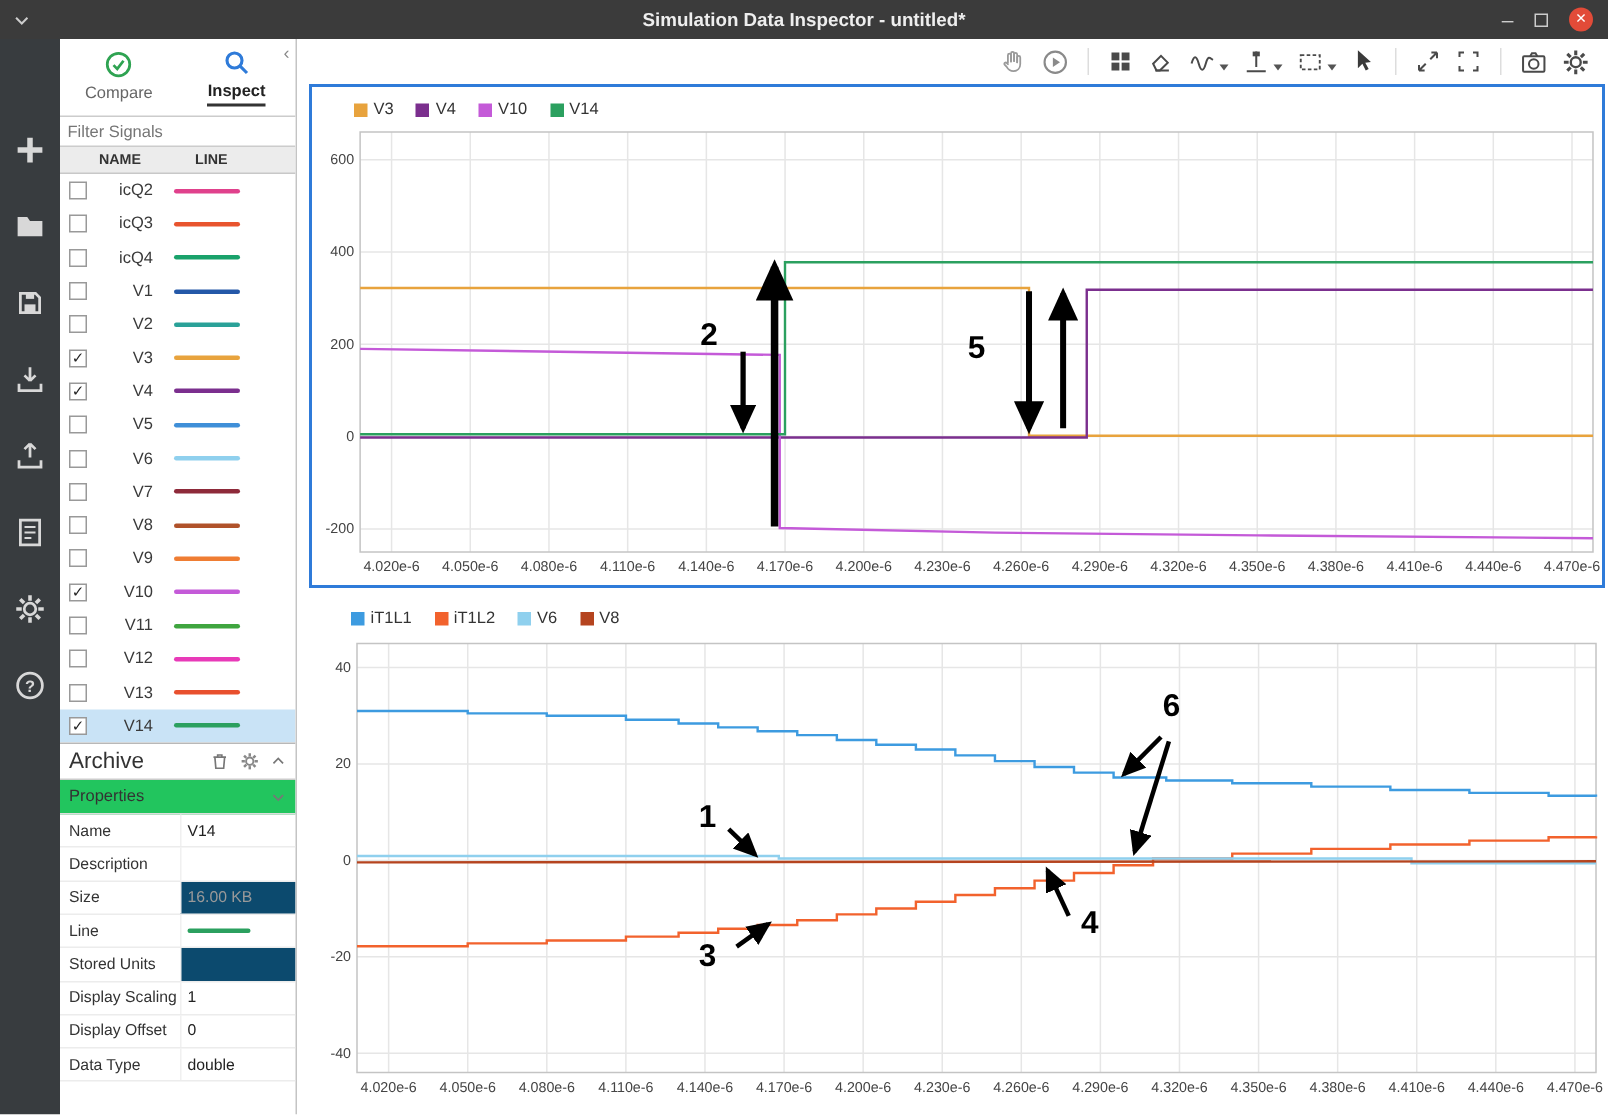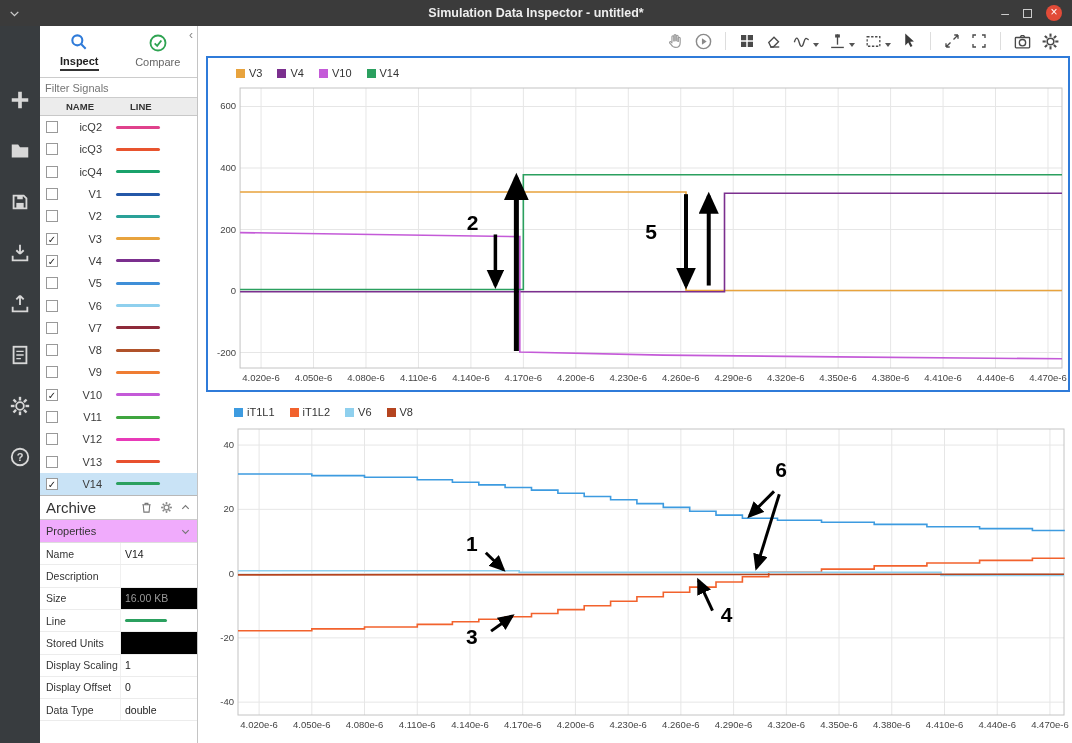--- a/index.html
+++ b/index.html
@@ -42,28 +42,28 @@
   #sig-list { overflow:hidden; }
   .sig-row { display:flex; align-items:center; height:22.3px; font-size:11px; color:#3a3a3a; background:#fff; }
   .sig-row.sel { background:#c9e3f6; }
   .cb { width:12px; height:12px; border:1px solid #999; background:#fff; margin-left:6px;
     font-size:10px; line-height:11px; text-align:center; color:#222; flex:0 0 12px; }
   .nm { width:50px; text-align:right; padding-right:6px; }
   .ln { width:44px; height:3px; border-radius:2px; margin-left:8px; }
   .archive { height:25px; display:flex; align-items:center; border-top:1px solid #b8b8b8;
     border-bottom:1px solid #ccc; font-size:15px; color:#333; padding:0 6px; gap:7px; }
   .archive .al { flex:1; }
-  .props-head { height:23px; background:#f0abfc; border-bottom:1px solid #ddd; display:flex;
+  .props-head { height:23px; background:#22c55e; border-bottom:1px solid #ddd; display:flex;
     align-items:center; font-size:11px; color:#333; padding:0 6px; }
   .props-head .pl2 { flex:1; }
   .prop-row { display:flex; align-items:center; height:22.3px; font-size:10.5px; border-bottom:1px solid #ececec; }
   .pl { width:80px; padding-left:6px; color:#333; flex:0 0 80px; }
   .pv { flex:1; padding-left:4px; color:#222; height:100%; display:flex; align-items:center; border-left:1px solid #f0f0f0; }
   .pv.muted { color:#999; }
-  .pv.ro { background:#000000; }
+  .pv.ro { background:#0c4a6e; }
   .pswatch { display:inline-block; width:42px; height:3px; border-radius:2px; }
 
   
   .content { flex:1; display:flex; flex-direction:column; background:#fff; overflow:hidden; }
   .toolbar { height:30px; display:flex; align-items:center; justify-content:flex-end;
     gap:9px; padding-right:12px; }
   .tbtn { display:flex; align-items:center; gap:2px; }
   .caret { width:0; height:0; border-left:3.5px solid transparent; border-right:3.5px solid transparent;
     border-top:4px solid #555; margin-top:8px; }
   .tsep { width:1px; height:18px; background:#ddd; margin:0 3px; }
@@ -160,33 +160,33 @@
       <div class="rail-btn">
         <svg width="22" height="22" viewBox="0 0 24 24">
             <circle cx="12" cy="12" r="9" fill="none" stroke="#d8d8d8" stroke-width="2"></circle>
             <text x="12" y="16.5" text-anchor="middle" font-size="12" font-weight="bold" fill="#d8d8d8" font-family="Liberation Sans, sans-serif">?</text>
           </svg>
       </div>
     </div>
 
     <div class="panel">
       <div class="tabs">
+        <div class="tab">
+          <svg width="20" height="20" viewBox="0 0 24 24">
+              <circle cx="12" cy="12" r="9" stroke="#2fa352" stroke-width="2.2" fill="none"></circle>
+              <path d="M8 12.5l3 3 5-6.5" stroke="#2fa352" stroke-width="2.2" fill="none"></path>
+            </svg>
+          <span class="tab-label">Compare</span>
+        </div>
         <div class="tab active">
           <svg width="20" height="20" viewBox="0 0 24 24">
               <circle cx="10" cy="10" r="6" stroke="#2f7bd9" stroke-width="2.5" fill="none"></circle>
               <line x1="14.5" y1="14.5" x2="20" y2="20" stroke="#2f7bd9" stroke-width="2.5"></line>
             </svg>
           <span class="tab-label">Inspect</span>
-        </div>
-        <div class="tab">
-          <svg width="20" height="20" viewBox="0 0 24 24">
-              <circle cx="12" cy="12" r="9" stroke="#2fa352" stroke-width="2.2" fill="none"></circle>
-              <path d="M8 12.5l3 3 5-6.5" stroke="#2fa352" stroke-width="2.2" fill="none"></path>
-            </svg>
-          <span class="tab-label">Compare</span>
         </div>
         <span class="collapse">‹</span>
       </div>
       <input class="filter" type="text" placeholder="Filter Signals" style="">
       <div class="grid-head">
         <span class="gh-name">NAME</span>
         <span class="gh-line">LINE</span>
       </div>
       <div id="sig-list">
           <div class="sig-row">

